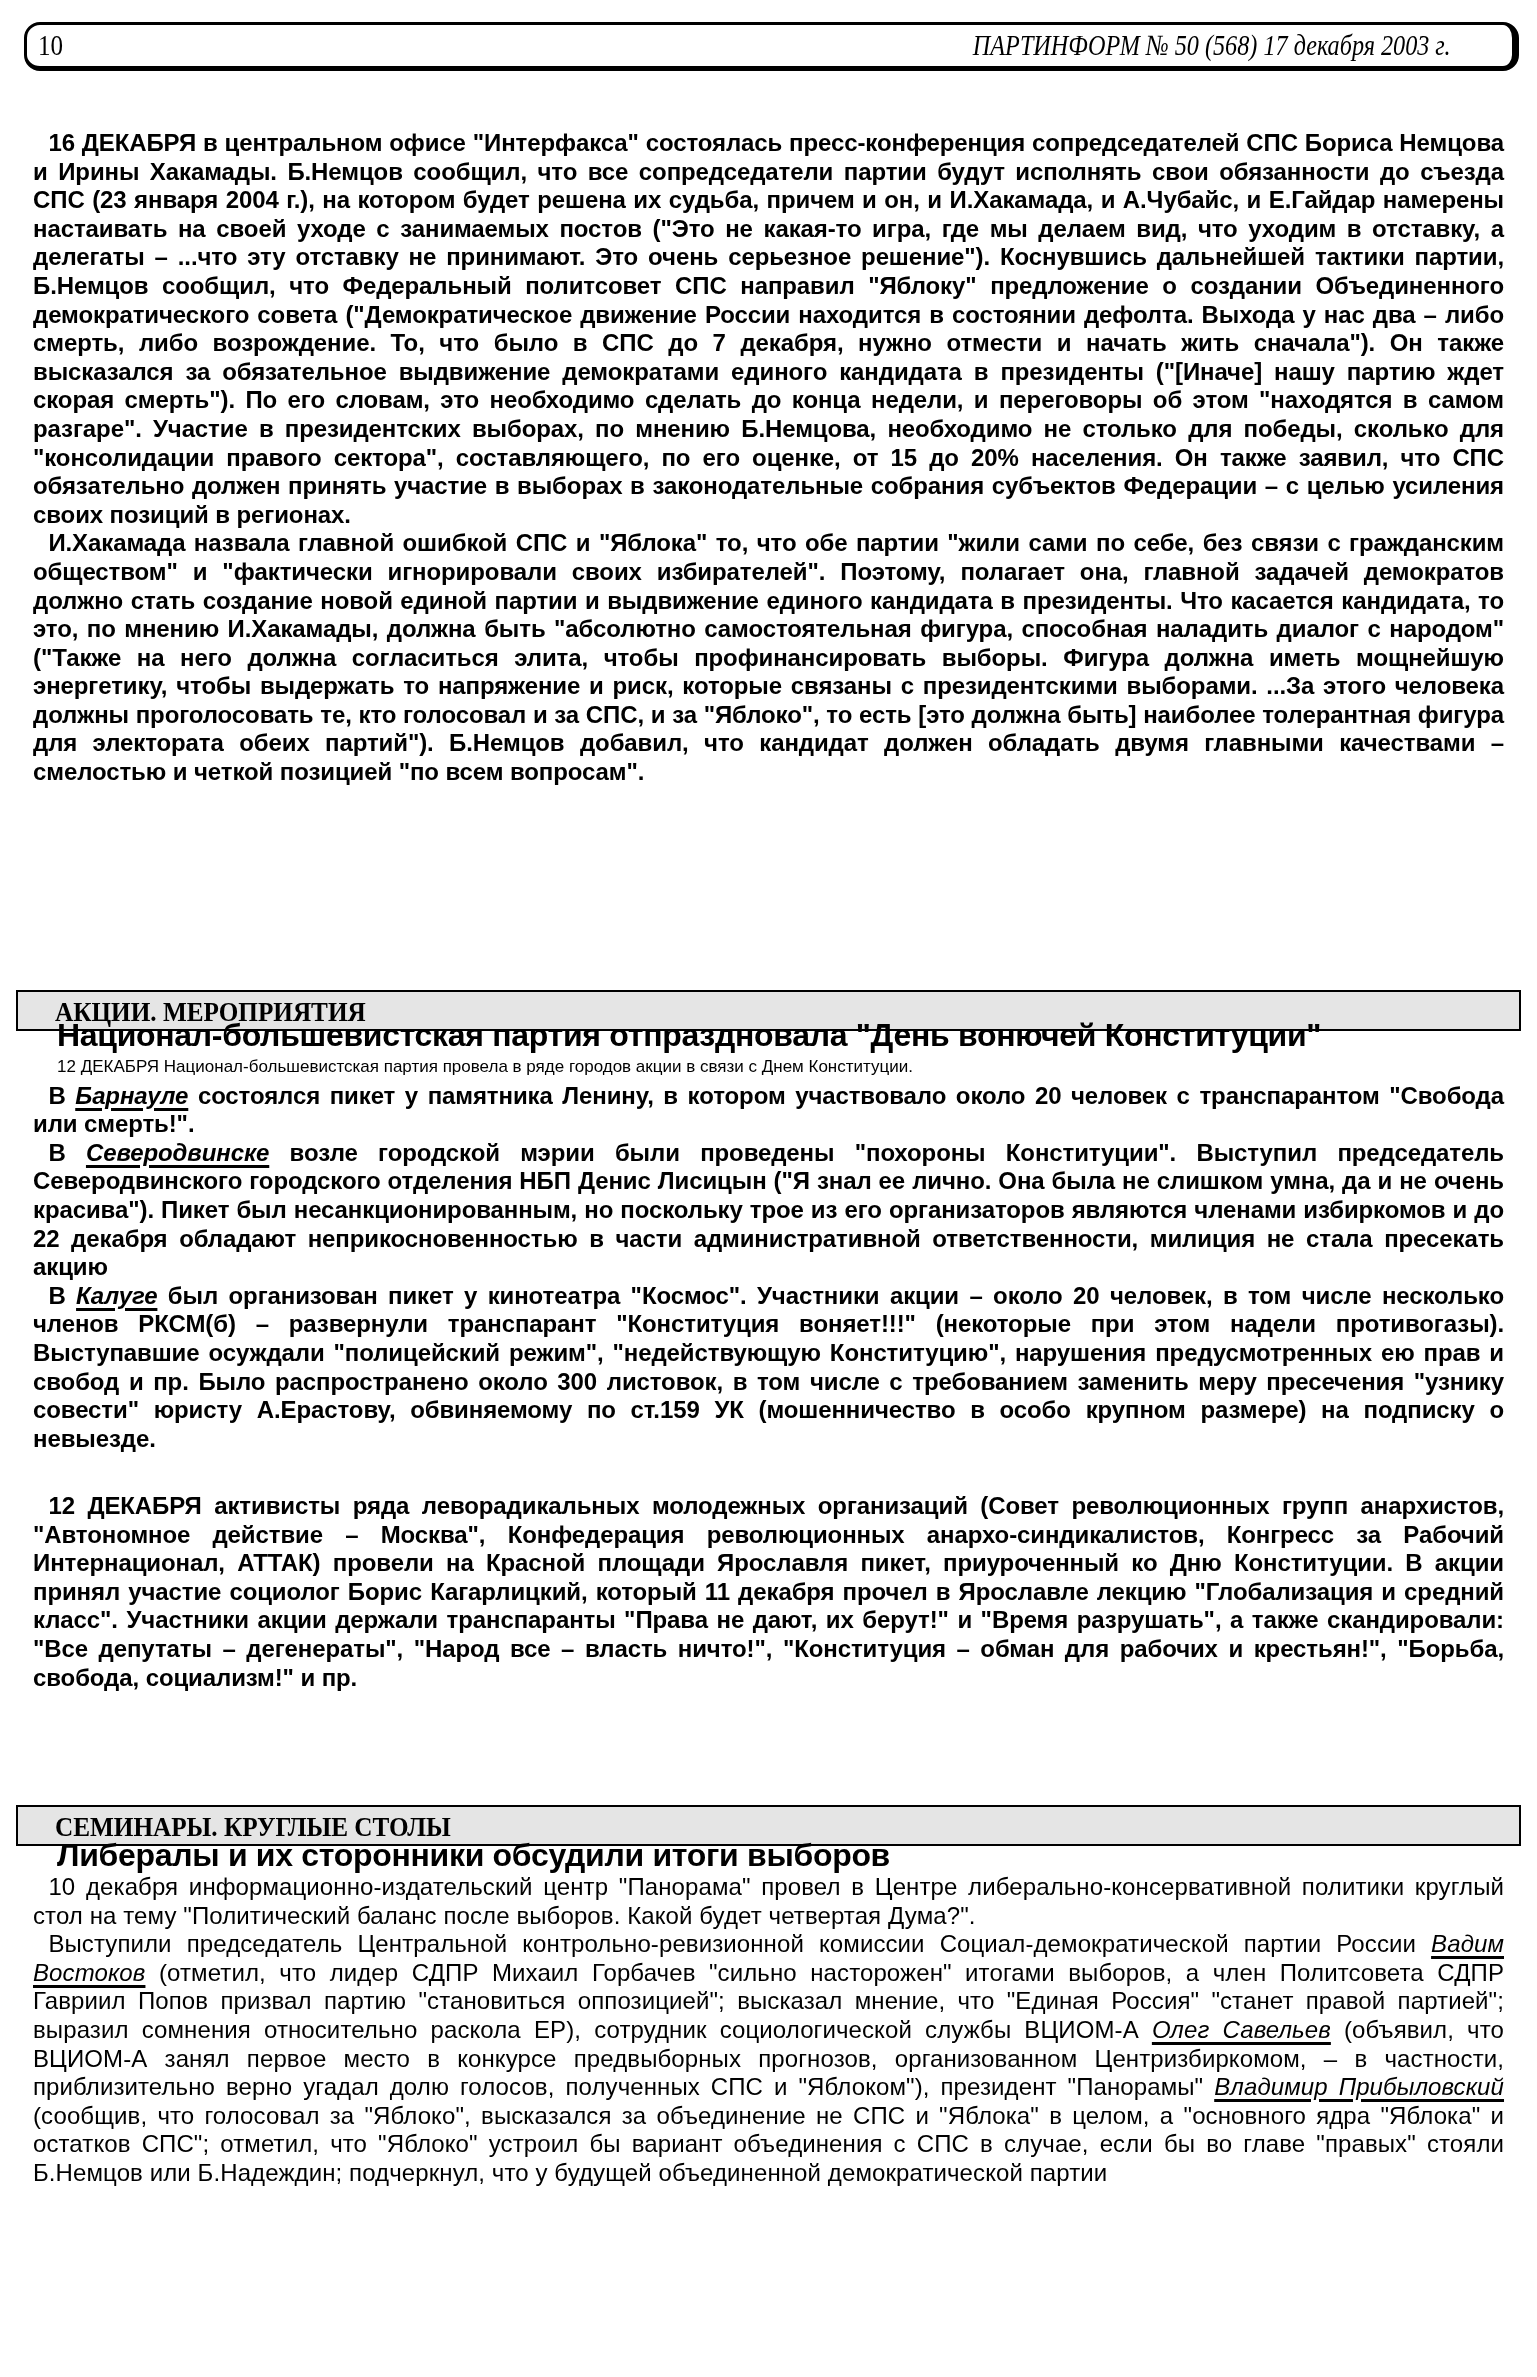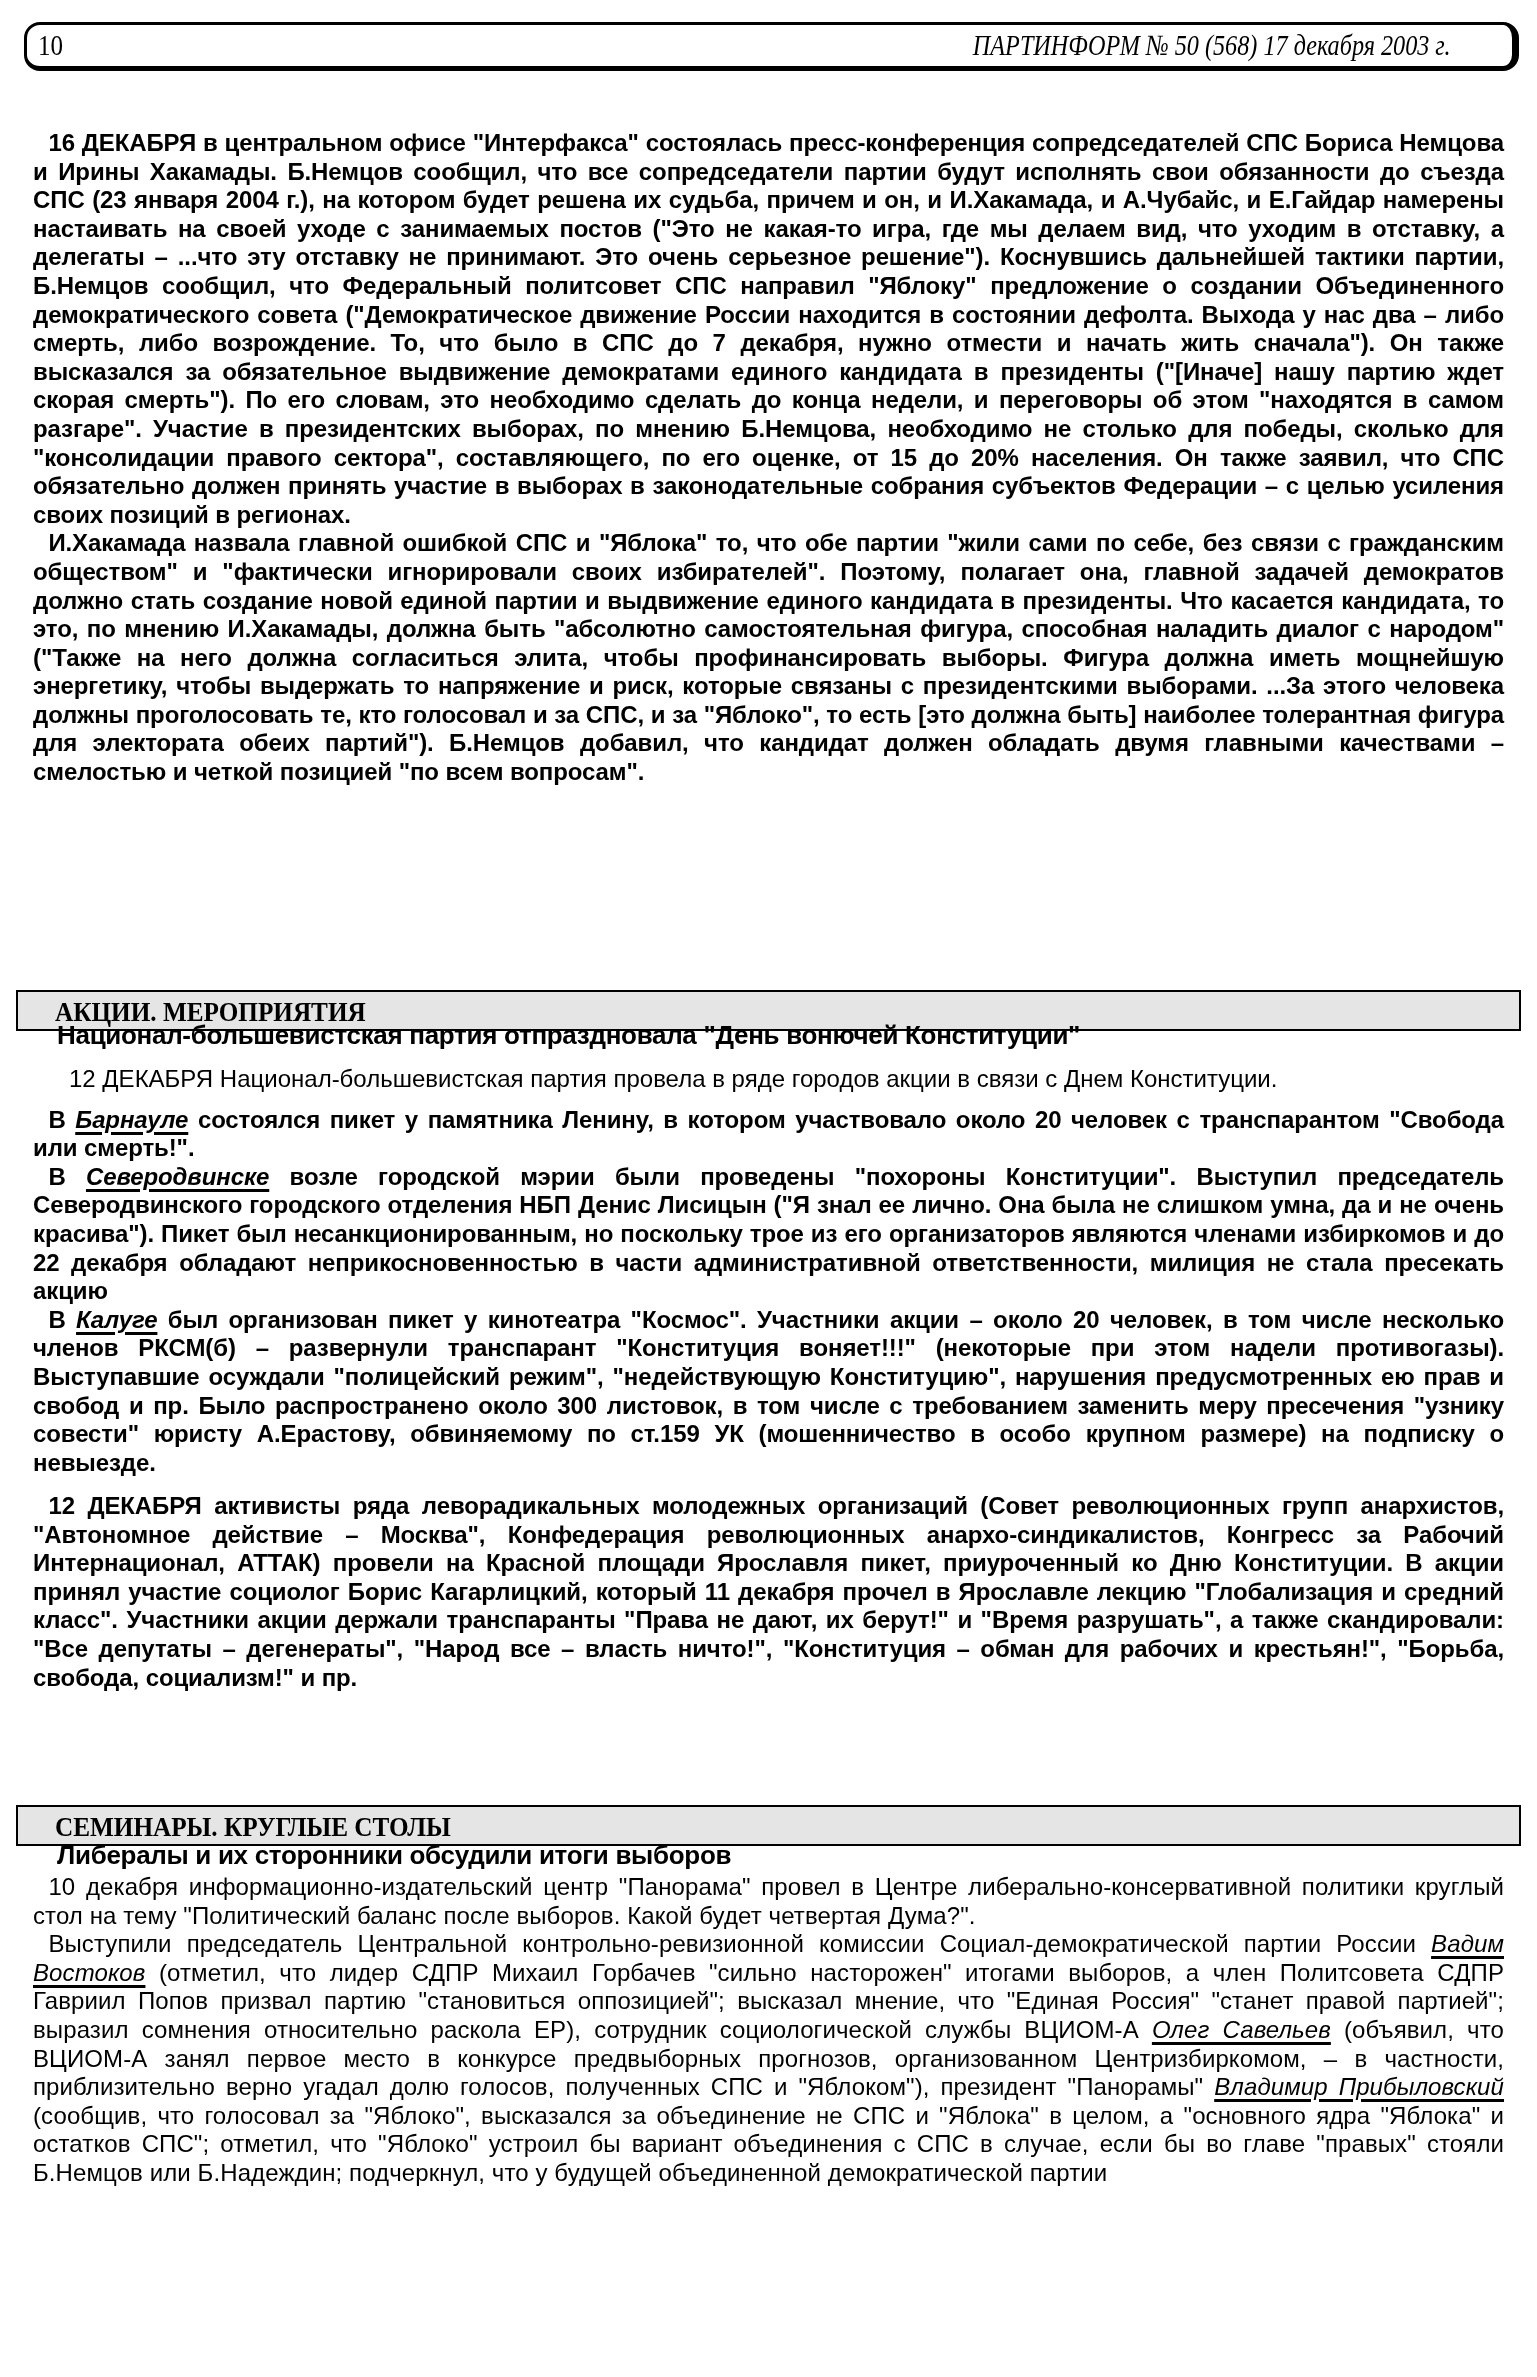--- a/index.html
+++ b/index.html
@@ -46,25 +46,25 @@
   }
   .section-bar span {
     position: absolute; left: 37px; top: 3.8px; font-size: 28px; font-weight: bold; line-height: 31px;
     transform: scaleX(0.9); transform-origin: left center; white-space: nowrap;
   }
   .bar1 { top: 946px; }
   .bar2 { top: 1761px; font-family: Liberation Serif, serif; }
 
   .headline {
     font-family: "Liberation Sans", "DejaVu Sans", sans-serif;
-    font-size: 26px; font-weight: bold; line-height: 35px; margin: 0; padding-left: 24px;
+    font-size: 32px; font-weight: bold; line-height: 35px; margin: 0; padding-left: 24px;
     letter-spacing: -0.3px; white-space: nowrap;
   }
   .lead {
-    font-size: 24px; line-height: 28.6px; margin: 12px; padding-left: 24px; white-space: nowrap;
+    font-size: 17px; line-height: 28.6px; margin: 0; padding-left: 24px; white-space: nowrap;
   }
 
   .block2 { top: 1018px; }
   .block3 { top: 1492px; }
   .block4 { top: 1838px; }
 </style>
 </head>
 <body>
 
 <div class="page-header">

